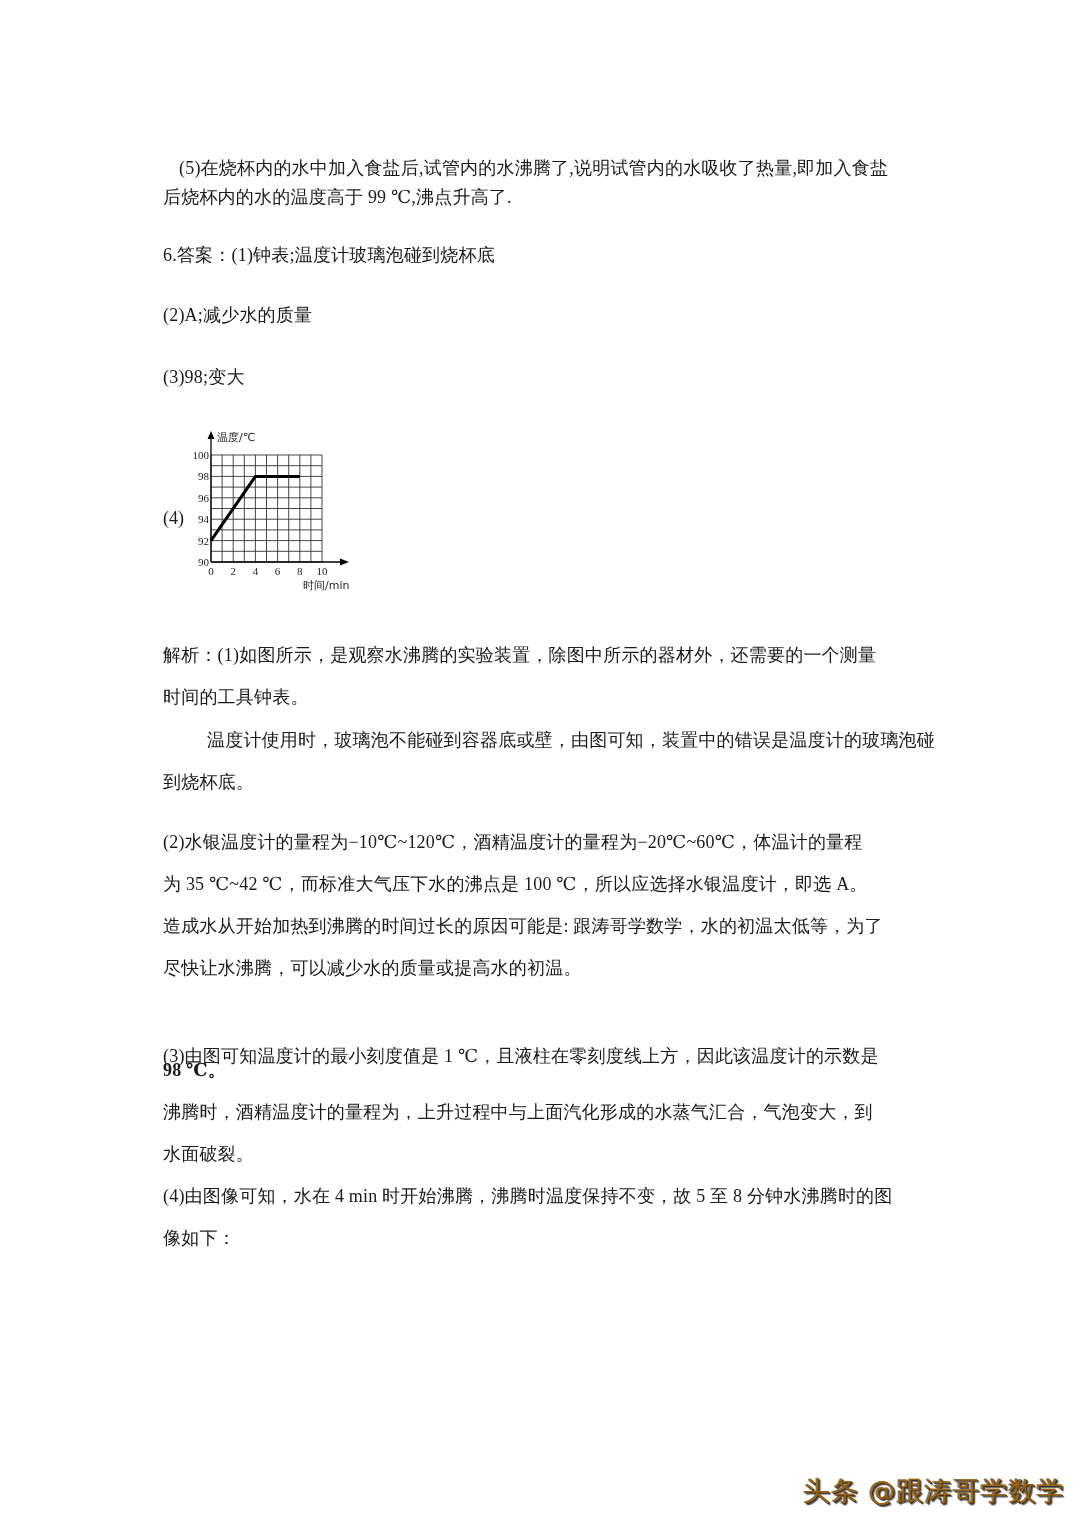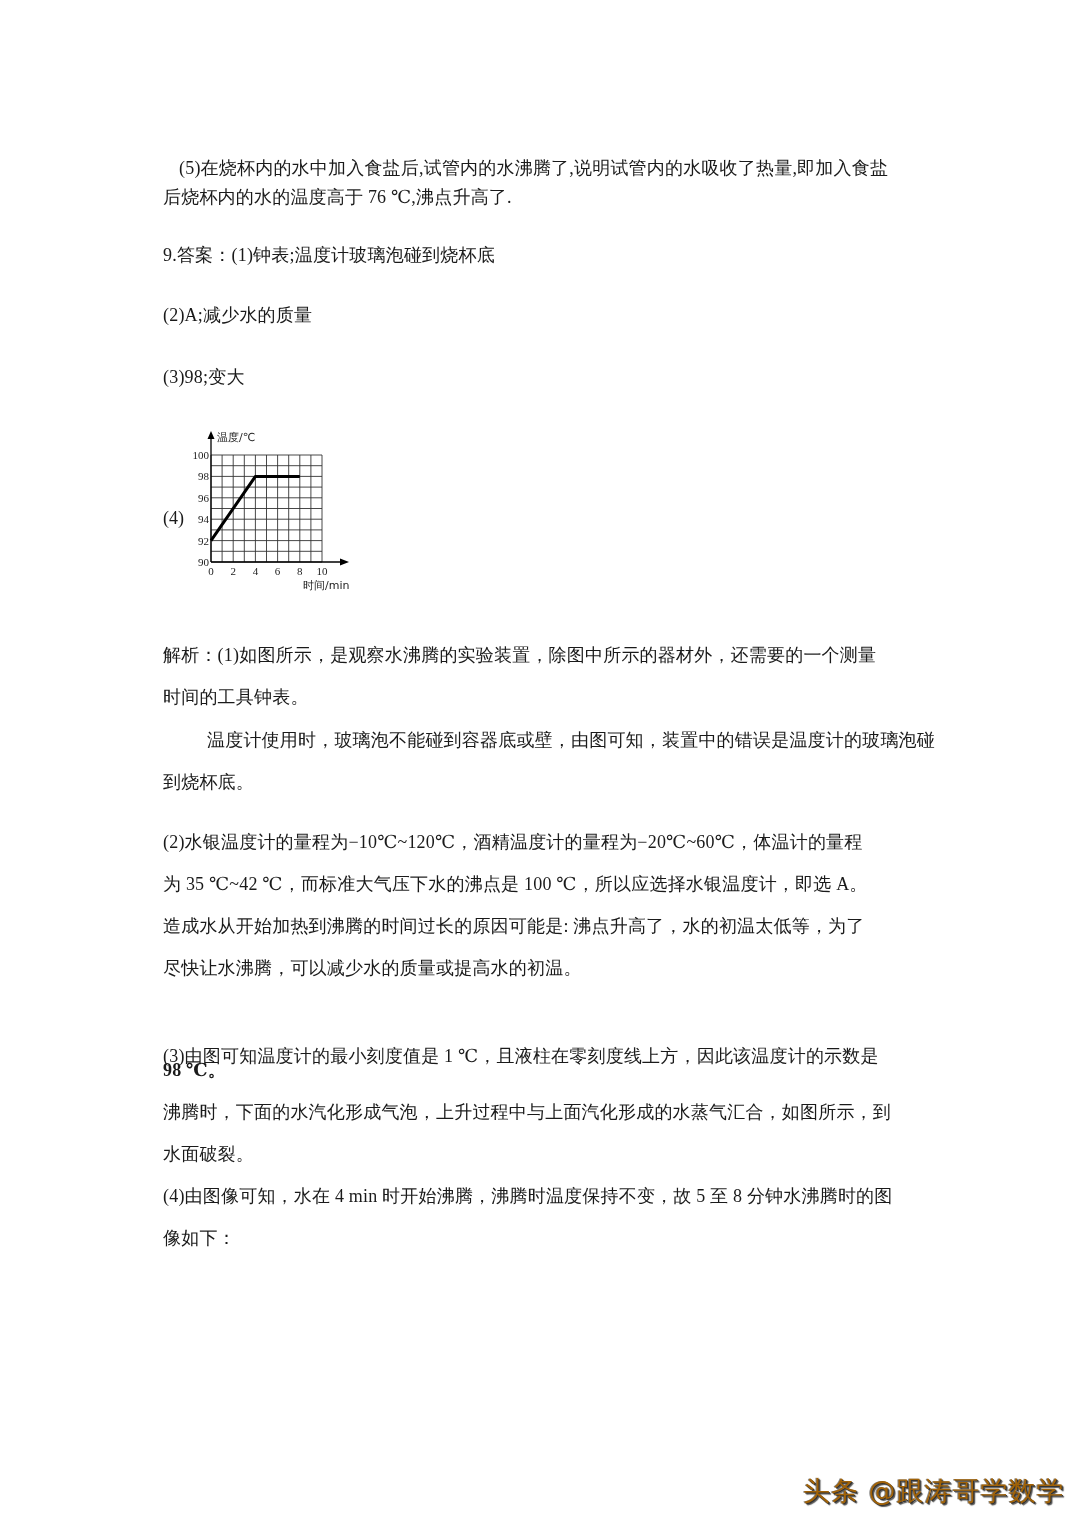--- a/index.html
+++ b/index.html
@@ -14,35 +14,35 @@
     position: absolute; left: 803px; top: 1475px; font-size: 27px; line-height: 32px;
     font-family: "DejaVu Sans", "Liberation Sans", sans-serif; color: #a16207;
     text-shadow: 1px 1px 0 #333, 2px 2px 1px #555, -1px 0 0 #888; white-space: nowrap; letter-spacing: 1px;
   }
 </style>
 </head>
 <body>
 
 <div id="lines">
     <div class="line" style="top: 156px; margin-left: 16px;">(5)在烧杯内的水中加入食盐后,试管内的水沸腾了,说明试管内的水吸收了热量,即加入食盐</div>
-    <div class="line" style="top: 185px;">后烧杯内的水的温度高于 76 ℃,沸点升高了.</div>
-    <div class="line" style="top: 243px;">9.答案：(1)钟表;温度计玻璃泡碰到烧杯底</div>
+    <div class="line" style="top: 185px;">后烧杯内的水的温度高于 99 ℃,沸点升高了.</div>
+    <div class="line" style="top: 243px;">6.答案：(1)钟表;温度计玻璃泡碰到烧杯底</div>
     <div class="line" style="top: 303px;">(2)A;减少水的质量</div>
     <div class="line" style="top: 365px;">(3)98;变大</div>
     <div class="line" style="top: 643px;">解析：(1)如图所示，是观察水沸腾的实验装置，除图中所示的器材外，还需要的一个测量</div>
     <div class="line" style="top: 685px;">时间的工具钟表。</div>
     <div class="line" style="top: 728px; margin-left: 44px;">温度计使用时，玻璃泡不能碰到容器底或壁，由图可知，装置中的错误是温度计的玻璃泡碰</div>
     <div class="line" style="top: 770px;">到烧杯底。</div>
     <div class="line" style="top: 830px;">(2)水银温度计的量程为−10℃~120℃，酒精温度计的量程为−20℃~60℃，体温计的量程</div>
     <div class="line" style="top: 872px;">为 35 ℃~42 ℃，而标准大气压下水的沸点是 100 ℃，所以应选择水银温度计，即选 A。</div>
-    <div class="line" style="top: 914px;">造成水从开始加热到沸腾的时间过长的原因可能是: 沸点升高了，水的初温太低等，为了</div>
+    <div class="line" style="top: 914px;">造成水从开始加热到沸腾的时间过长的原因可能是: 跟涛哥学数学，水的初温太低等，为了</div>
     <div class="line" style="top: 956px;">尽快让水沸腾，可以减少水的质量或提高水的初温。</div>
     <div class="line" style="top: 1016px; margin-top: 28px;">(3)由图可知温度计的最小刻度值是 1 ℃，且液柱在零刻度线上方，因此该温度计的示数是</div>
     <div class="line" style="top: 1058px; font-weight: bold;">98 ℃。</div>
-    <div class="line" style="top: 1100px;">沸腾时，下面的水汽化形成气泡，上升过程中与上面汽化形成的水蒸气汇合，如图所示，到</div>
+    <div class="line" style="top: 1100px;">沸腾时，酒精温度计的量程为，上升过程中与上面汽化形成的水蒸气汇合，气泡变大，到</div>
     <div class="line" style="top: 1142px; text-align: right;">水面破裂。</div>
     <div class="line" style="top: 1184px;">(4)由图像可知，水在 4 min 时开始沸腾，沸腾时温度保持不变，故 5 至 8 分钟水沸腾时的图</div>
     <div class="line" style="top: 1226px;">像如下：</div>
   </div>
 
 <div class="label4">(4)</div>
 
 <svg class="chart" width="180" height="180" viewBox="0 0 180 180">
   <g id="grid">
       <line x1="26" x2="26" y1="30" y2="137" stroke="#333" stroke-width="0.9"></line>

